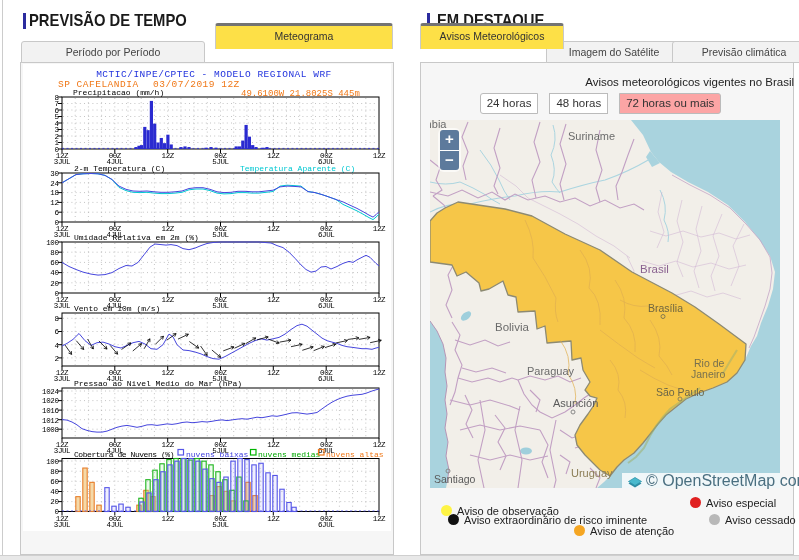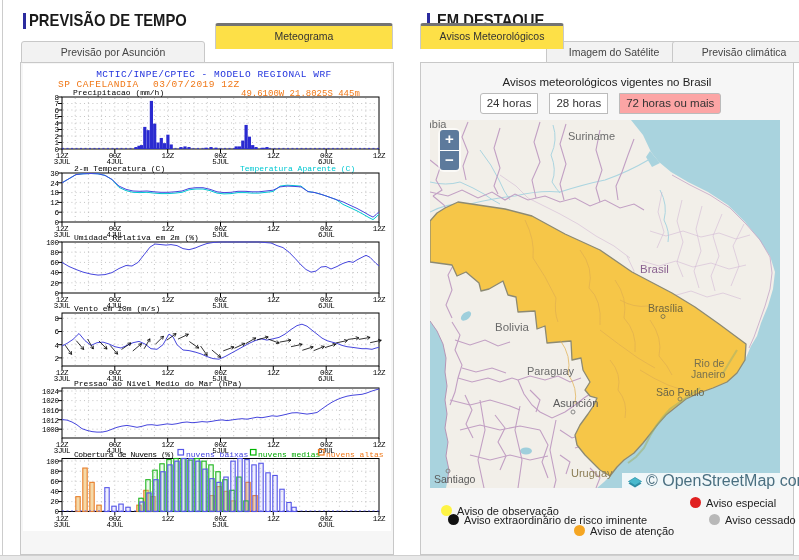--- a/index.html
+++ b/index.html
@@ -7,21 +7,21 @@
 .vline{position:absolute;left:2px;top:0;width:1px;height:555px;background:#ccc}
 .botbar{position:absolute;left:0;top:555px;width:799px;height:5px;background:#e8e8e8;border-top:1px solid #cfcfcf}
 .title{position:absolute;top:11px;font-size:17px;font-weight:bold;color:#1a1a1a;letter-spacing:0;transform:scaleX(.87);transform-origin:0 0}
 .tbar{position:absolute;top:13px;width:3.5px;height:16px;background:#2b2b9e}
 .pane{position:absolute;top:62px;height:493px;background:#f6f6f6;border:1px solid #c8c8c8;box-sizing:border-box}
 .tab{position:absolute;top:41px;height:22px;box-sizing:border-box;background:#f2f2f2;border:1px solid #c8c8c8;
  font-size:10.5px;color:#444;text-align:center;line-height:20px;border-radius:3px 3px 0 0}
 .tab.act{top:23px;height:26px;background:#fde047;border-top:3px solid #737373;border-bottom:0;line-height:21px;color:#333;z-index:3}
 .chartbox{position:absolute;left:23px;top:64px;z-index:2}
 .mapbox{position:absolute;left:430px;top:120px;z-index:2}
-.avtxt{position:absolute;left:420px;top:76px;width:374px;text-align:center;font-size:11.5px;color:#222}
+.avtxt{position:absolute;left:420px;top:76px;width:374px;text-align:right;font-size:11.5px;color:#222}
 .btns{position:absolute;left:420px;top:93px;width:374px;text-align:center}
 .btn{display:inline-block;box-sizing:border-box;height:21px;line-height:19px;padding:0 6px;font-size:11.5px;
  color:#333;background:#fff;border:1px solid #bbb;margin:0 12px 0 -1px;vertical-align:top}
 .btn.first{border-radius:3px 0 0 3px}
 .btn.sel{background:#fca5a5;border-radius:0 3px 3px 0}
 .zoomctl{position:absolute;left:440px;top:130px;width:19px;z-index:5;border-radius:4px;
  box-shadow:0 0 0 2px rgba(255,255,255,.65)}
 .zbtn{width:19px;height:19px;background:#5d7a9c;color:#fff;font-size:15px;font-weight:bold;text-align:center;
  line-height:18px;font-family:"Liberation Sans",sans-serif}
 .zbtn.top{border-radius:3px 3px 0 0;border-bottom:1px solid #fff;height:20px}
@@ -36,21 +36,21 @@
 <div class="botbar"></div>
 
 <div class="tbar" style="left:22.5px"></div>
 <div class="title" style="left:29px">PREVISÃO DE TEMPO</div>
 <div class="tbar" style="left:426.5px"></div>
 <div class="title" style="left:437px">EM DESTAQUE</div>
 
 <div class="pane" style="left:20px;width:374px"></div>
 <div class="pane" style="left:420px;width:374px"></div>
 
-<div class="tab" style="left:21px;width:184px">Previsão por Asunción</div>
+<div class="tab" style="left:21px;width:184px">Período por Período</div>
 <div class="tab act" style="left:215px;width:178px">Meteograma</div>
 
 <div class="tab act" style="left:420px;width:144px">Avisos Meteorológicos</div>
 <div class="tab" style="left:546px;width:136px">Imagem do Satélite</div>
 <div class="tab" style="left:672px;width:144px">Previsão climática</div>
 
 <div class="chartbox">
 <svg id="chart" width="368" height="467" viewBox="22 64 368 467">
 <rect x="22" y="64" width="368" height="467" fill="#fff"></rect>
 <style>.ax{font:7.5px "Liberation Mono",monospace;fill:#000;letter-spacing:-.4px}.tt{font:8px "Liberation Mono",monospace;fill:#000;letter-spacing:0}.hd{font:9.5px "Liberation Mono",monospace;letter-spacing:.5px}</style>
@@ -293,21 +293,21 @@
         <rect x="271.8" y="475.46" width="4.4" height="36.04"></rect>
         <rect x="278.8" y="489.24" width="4.4" height="22.26"></rect>
         <rect x="285.8" y="502.49" width="4.4" height="9.01"></rect>
         <rect x="290.8" y="507.26" width="4.4" height="4.24"></rect>
       </g>
 <path d="M61.0 510.9 H378.0" stroke="#5555e8" stroke-width="0.8" stroke-dasharray="2 2.5"></path>
 </svg>
 </div>
 
 <div class="avtxt">Avisos meteorológicos vigentes no Brasil</div>
-<div class="btns"><span class="btn first">24 horas</span><span class="btn">28 horas</span><span class="btn sel">72 horas ou mais</span></div>
+<div class="btns"><span class="btn first">24 horas</span><span class="btn">48 horas</span><span class="btn sel">72 horas ou mais</span></div>
 
 <div class="mapbox">
 <svg id="map" width="350" height="368" viewBox="430 120 350 368">
 <rect x="430" y="120" width="350" height="368" fill="#f2efe9"></rect>
 <style>.lbl{font-family:"Liberation Sans",sans-serif;fill:#6b6b6b}</style>
 <polygon points="631.0,120.0 643.0,135.0 651.0,152.0 659.0,162.0 671.0,172.0 688.0,182.0 708.0,192.0 728.0,205.0 745.0,222.0 759.0,239.0 770.0,256.0 775.0,272.0 773.0,289.0 768.0,306.0 761.0,323.0 757.0,336.0 751.0,346.0 745.0,360.0 737.0,373.0 727.0,382.0 713.0,388.0 699.0,393.0 686.0,399.0 676.0,407.0 666.0,415.0 658.0,424.0 651.0,433.0 643.0,443.0 634.0,453.0 624.0,460.0 617.0,467.0 610.0,476.0 604.0,482.0 597.0,488.0 780.0,488.0 780.0,120.0" fill="#a9d3de"></polygon>
 <polygon points="650,151 660,163 652,167 646,157" fill="#a9d3de"></polygon>
 <polygon points="430.0,321.0 437.0,331.0 443.0,344.0 446.0,358.0 445.0,372.0 447.0,386.0 445.0,400.0 447.0,414.0 445.0,428.0 448.0,442.0 446.0,456.0 449.0,470.0 447.0,483.0 446.0,488.0 430.0,488.0" fill="#a9d3de"></polygon>
 <polyline points="430.0,321.0 437.0,331.0 443.0,344.0 446.0,358.0 445.0,372.0 447.0,386.0 445.0,400.0 447.0,414.0 445.0,428.0 448.0,442.0 446.0,456.0 449.0,470.0 447.0,483.0" fill="none" stroke="#b695b6" stroke-width="1"></polyline>
 <ellipse cx="466" cy="316" rx="6" ry="3.5" fill="#9fcfdc" transform="rotate(-40 466 316)"></ellipse>

